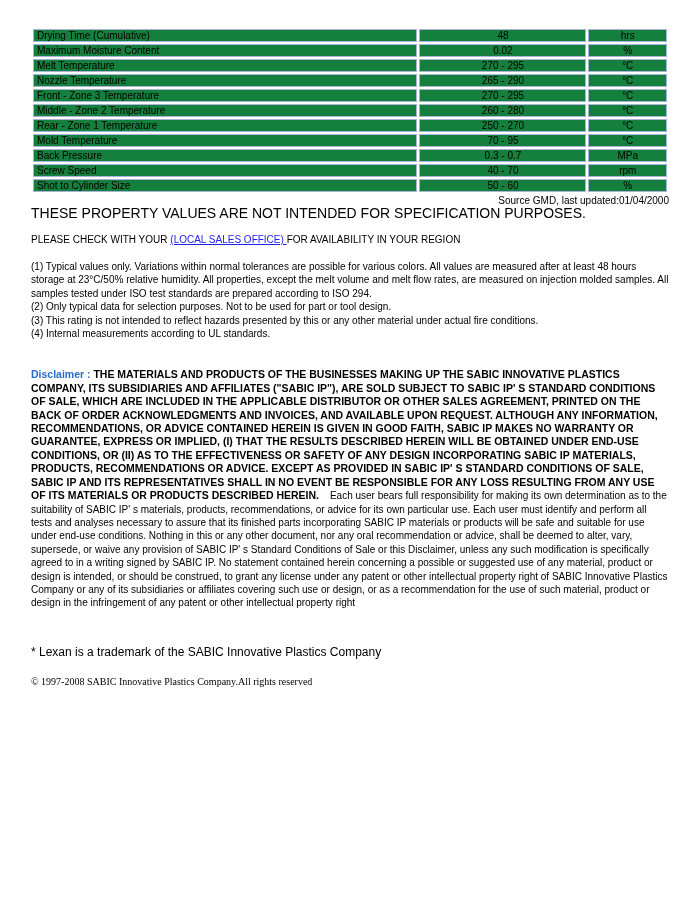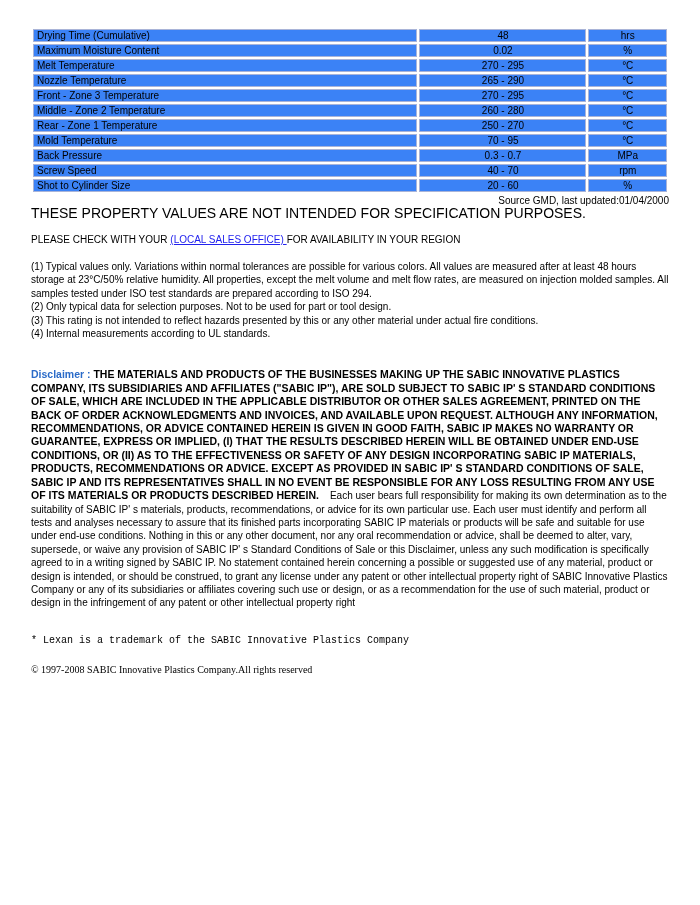--- a/index.html
+++ b/index.html
@@ -29,21 +29,21 @@
     border-spacing: 2px;
   }
   table.props td {
     border: 1px solid #a9b4d8;
     height: 11px;
     line-height: 11px;
     padding: 0 3px;
     font-size: 10px;
     overflow: hidden;
     white-space: nowrap;
-    background: #3b82f6;
+    background: #15803d;
   }
   td.prop-name  { text-align: left; }
   td.prop-value { text-align: center; }
   td.prop-unit  { text-align: center; }
 
   .source-note {
     width: 638px;
     text-align: right;
     font-size: 10px;
     line-height: 12px;
@@ -94,24 +94,23 @@
     font-size: 10.5px;
     text-align: center;
   }
   .disclaimer-normal {
     font-weight: normal;
     margin-left: 8px;
   }
 
   
   .trademark-line {
-    margin-top: 24px;
-    font-size: 10px;
-    line-height: 13px;
-    font-family: Liberation Mono, monospace;
+    margin-top: 36px;
+    font-size: 12px;
+    line-height: 13px;
   }
   .copyright-line {
     margin-top: 16px;
     font-size: 10px;
     line-height: 13px;
     font-family: Liberation Serif, serif;
   }
 </style>
 </head>
 <body>
@@ -170,21 +169,21 @@
       <td class="prop-value">0.3 - 0.7</td>
       <td class="prop-unit">MPa</td>
     </tr>
         <tr>
       <td class="prop-name">Screw Speed</td>
       <td class="prop-value">40 - 70</td>
       <td class="prop-unit">rpm</td>
     </tr>
         <tr>
       <td class="prop-name">Shot to Cylinder Size</td>
-      <td class="prop-value">20 - 60</td>
+      <td class="prop-value">50 - 60</td>
       <td class="prop-unit">%</td>
     </tr>
       </tbody>
   </table>
 
   <div class="source-note">Source GMD, last updated:01/04/2000</div>
 
   <div class="stmt-spec">THESE PROPERTY VALUES ARE NOT INTENDED FOR SPECIFICATION PURPOSES.</div>
 
   <div class="stmt-check"><span>PLEASE CHECK WITH YOUR </span><a class="sales-link">(LOCAL SALES OFFICE) </a><span>FOR AVAILABILITY IN YOUR REGION</span></div>

